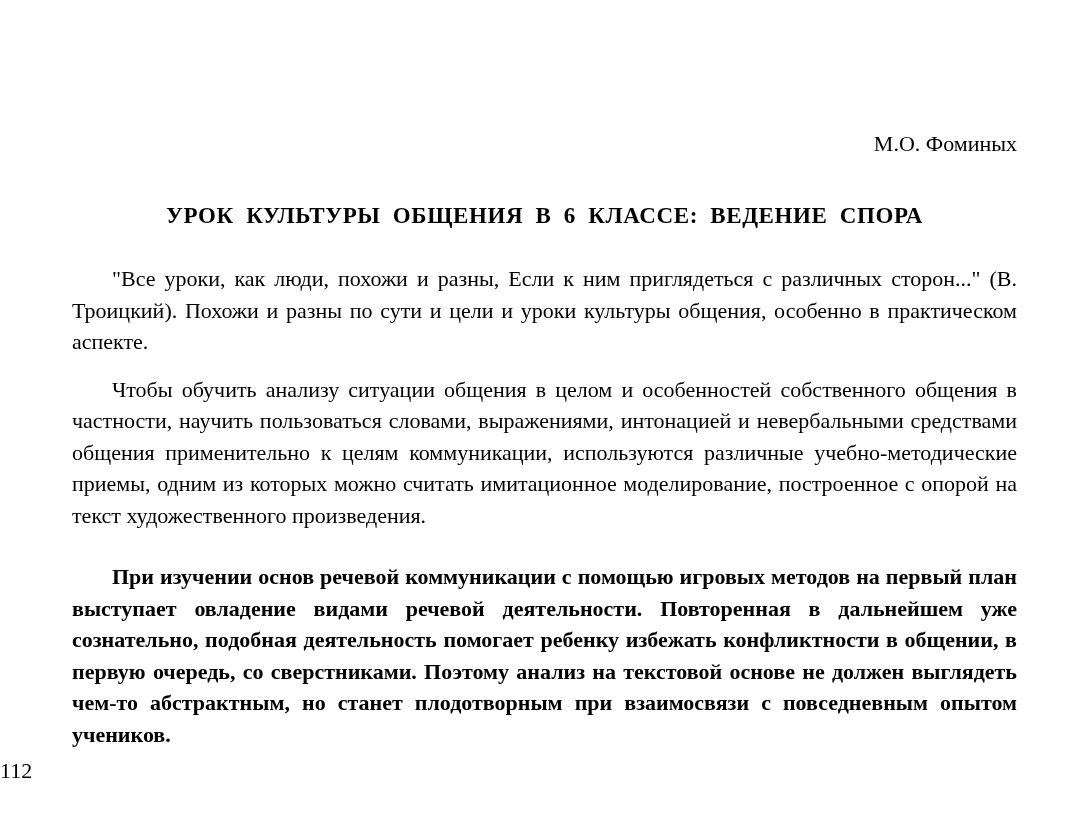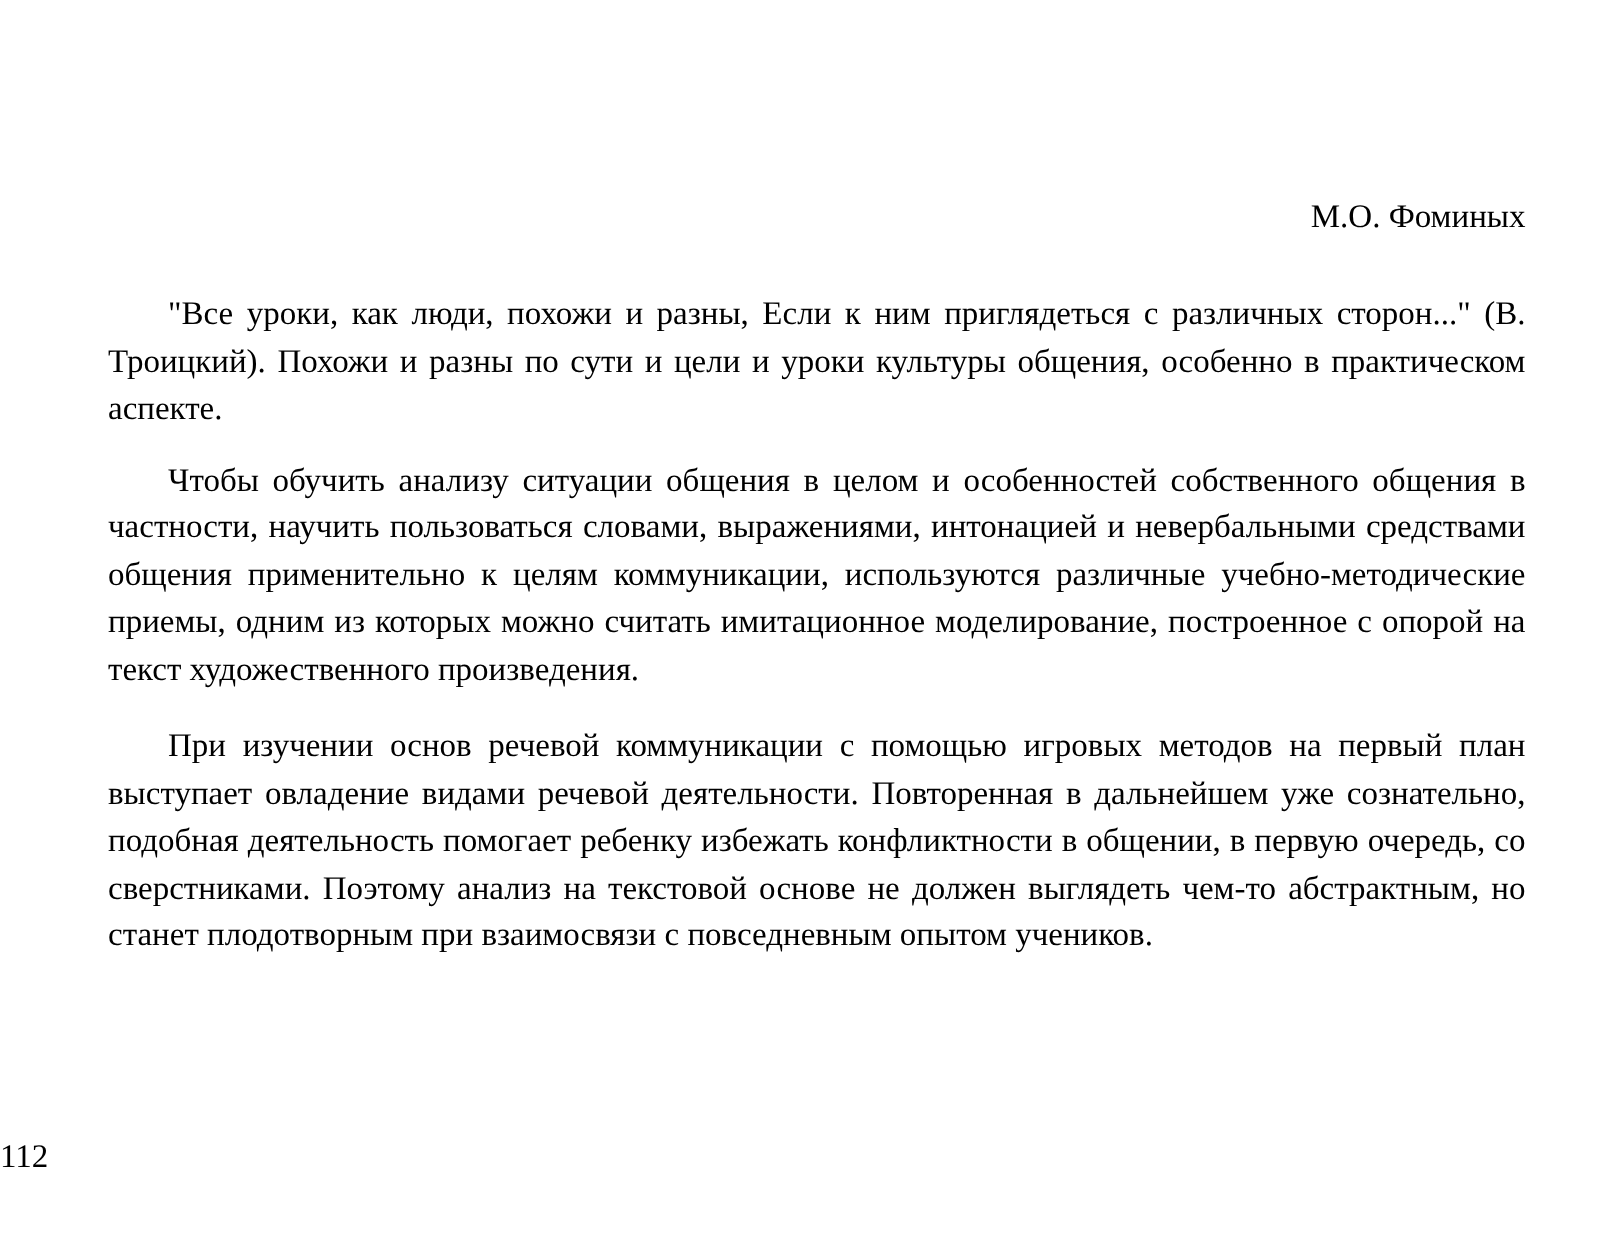--- a/index.html
+++ b/index.html
@@ -58,40 +58,42 @@
   }
   .para {
     margin: 0;
     text-indent: 40px;
     text-align: justify;
   }
   .para + .para {
     margin-top: 16px;
   }
   .para.gap {
-    margin-top: 20px;
+    margin-top: 30px;
+    font-weight: bold;
   }
   .page-number {
     position: absolute;
     left: 0;
     top: 758px;
     width: 1081px;
     font-size: 22px;
   }
 </style>
 </head>
 <body>
 
 <div class="page">
   <div class="content">
 
     <div class="author-block">
       <span class="author-name">М.О. Фоминых</span>
     </div>
 
+    <h1 class="doc-title">УРОК КУЛЬТУРЫ ОБЩЕНИЯ В 6 КЛАССЕ: ВЕДЕНИЕ СПОРА</h1>
 
     <div class="body-text">
       <p class="para">"Все уроки, как люди, похожи и разны, Если к ним приглядеться с различных сторон..." (В. Троицкий). Похожи и разны по сути и цели и уроки культуры общения, особенно в практическом аспекте.</p>
       <p class="para">Чтобы обучить анализу ситуации общения в целом и особенностей собственного общения в частности,  научить пользоваться словами, выражениями, интонацией и невербальными средствами общения применительно к целям коммуникации, используются различные учебно-методические приемы, одним из которых можно считать имитационное моделирование, построенное с опорой на текст художественного произведения.</p>
       <p class="para gap">При изучении основ речевой коммуникации с помощью игровых методов на первый план выступает овладение видами речевой деятельности. Повторенная в дальнейшем уже сознательно, подобная деятельность помогает ребенку избежать конфликтности в общении, в первую очередь, со сверстниками. Поэтому анализ на текстовой основе не должен выглядеть чем-то абстрактным, но станет плодотворным при взаимосвязи с повседневным опытом учеников.</p>
     </div>
 
   </div>
 
   <div class="page-number">112</div>

